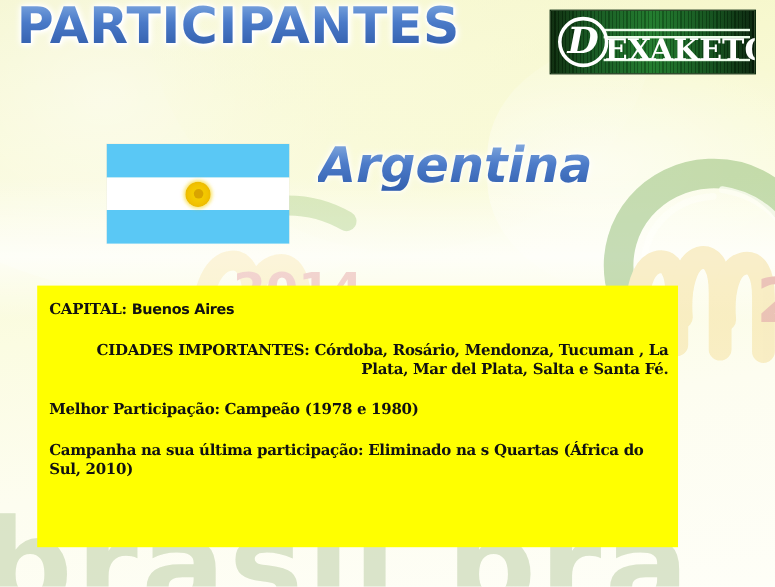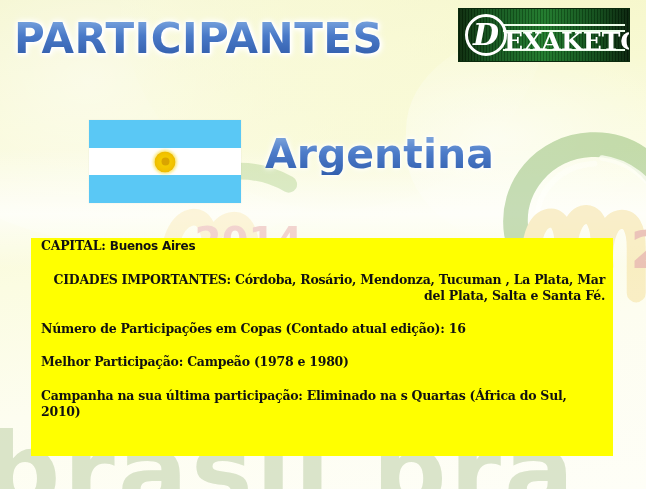--- a/index.html
+++ b/index.html
@@ -82,21 +82,21 @@
     top: 150px;
     width: 185px;
     height: 150px;
     opacity: 0.6;
   }
 
   
   .title {
     position: absolute;
     left: 14px;
-    top: 18px;
+    top: 1px;
     font-family: "DejaVu Sans", sans-serif;
     font-weight: bold;
     font-size: 42px;
     letter-spacing: 0.5px;
     line-height: 1;
     color: #3f6fc4;
     background: linear-gradient(to bottom, #7ea8e0 0%, #4a7ac8 42%, #2f5aa8 100%);
     -webkit-background-clip: text;
     background-clip: text;
     -webkit-text-fill-color: transparent;
@@ -188,44 +188,45 @@
     transform: translate(-50%,-50%);
     width: 8px; height: 8px;
     border-radius: 50%;
     background: #d9a400;
   }
 
   
   .country {
     position: absolute;
     left: 265px;
-    top: 134px;
+    top: 118px;
     font-family: "DejaVu Sans", sans-serif;
     font-weight: bold;
     font-size: 41px;
     line-height: 1;
     color: #3f6fc4;
     background: linear-gradient(to bottom, #86acdf 0%, #4d7cc9 45%, #325fae 100%);
     -webkit-background-clip: text;
     background-clip: text;
     -webkit-text-fill-color: transparent;
     filter: drop-shadow(0 0 1.5px #ffffff) drop-shadow(0 0 3px rgba(255,255,255,0.95));
     white-space: nowrap;
+    font-style: italic;
   }
 
   
   .infobox {
     position: absolute;
     left: 31px;
     top: 238px;
-    width: 582px;
+    width: 534px;
     height: 218px;
     background: #ffff00;
     box-sizing: border-box;
-    padding: 0 8px 6px 10px;
+    padding: 12px 8px 6px 10px;
     font-family: "DejaVu Serif", serif;
     color: #111111;
     font-size: 12.5px;
     line-height: 1.28;
   }
   .info-line {
     margin: 0 0 15px 0;
     font-weight: bold;
     letter-spacing: -0.25px;
     white-space: normal;
@@ -303,21 +304,20 @@
     <p class="info-line capital">
       <span class="lbl">CAPITAL:</span>
       <span class="val">Buenos Aires</span>
     </p>
 
     <p class="info-line cities">
       <span class="lbl">CIDADES IMPORTANTES:</span>
       <span class="val">Córdoba, Rosário, Mendonza, Tucuman , La Plata, Mar del Plata, Salta e Santa Fé.</span>
     </p>
 
-    <p class="info-line count">Número de Participações em Copas (Contado atual edição):  16</p>
 
     <p class="info-line best">Melhor Participação: Campeão (1978 e 1980)</p>
 
     <p class="info-line last">Campanha na sua última participação: Eliminado na s Quartas (África do Sul, 2010)</p>
 
   </div>
 
 </div>
 
 </body></html>

